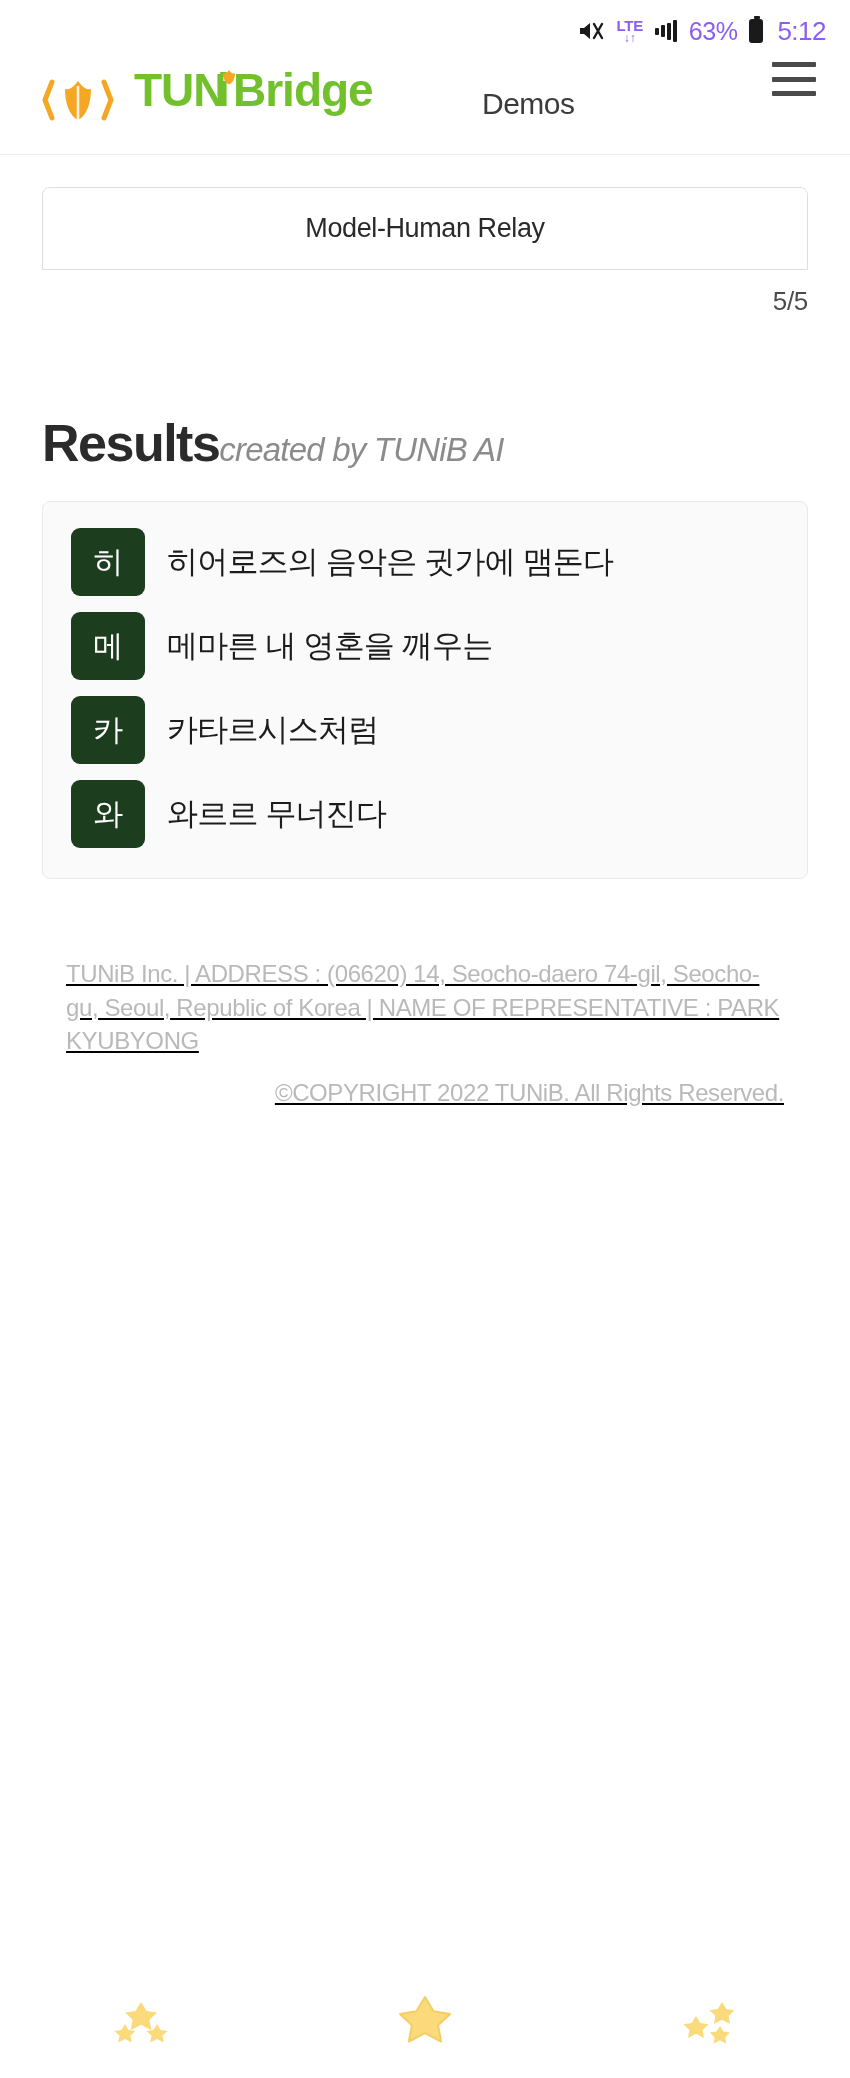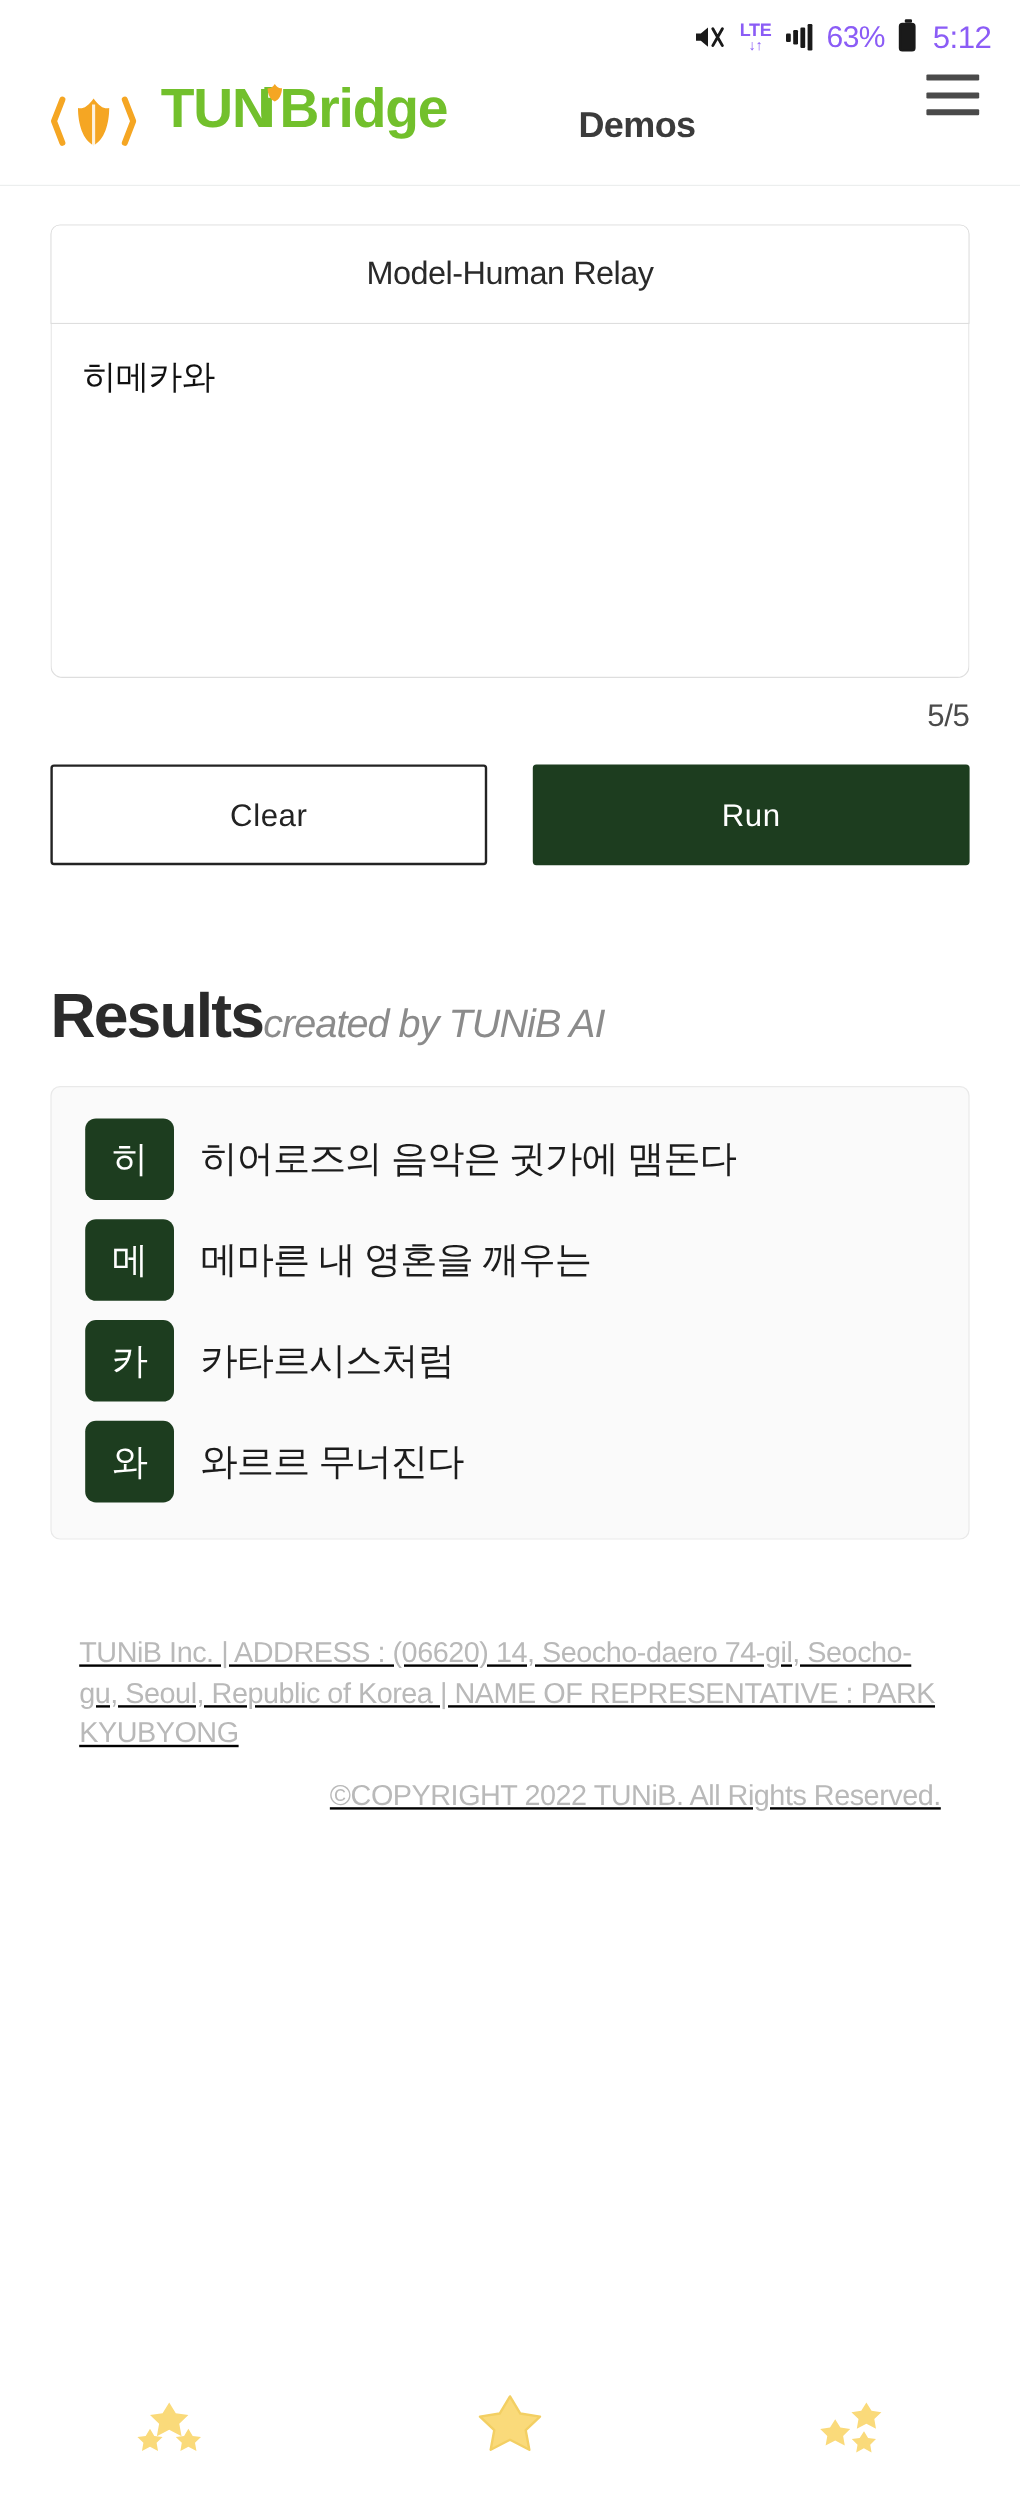--- a/index.html
+++ b/index.html
@@ -61,21 +61,21 @@
     font-size: 49px;
     font-weight: 700;
     color: #72c02c;
     letter-spacing: -1.5px;
     line-height: 1;
     position: relative;
     margin-left: 2px;
   }
   .demos-label {
     font-size: 30px;
-    font-weight: 700;
+    font-weight: 400;
     color: #3b3b3b;
     letter-spacing: -0.5px;
     padding-bottom: 5px;
   }
   .hamburger {
     width: 44px; height: 34px;
     display: flex; flex-direction: column; justify-content: space-between;
     cursor: pointer;
   }
   .hamburger span { display: block; height: 5px; background: #4a4a4a; border-radius: 1px; }
@@ -295,29 +295,22 @@
   </div>
 </div>
 
 <div class="content">
 
 
   <div class="tabs">
     <div class="tab">Model-Human Relay</div>
   </div>
 
-  <div class="textarea-box">
-    <div class="value">히메카와</div>
-  </div>
   <div class="counter">5/5</div>
 
-  <div class="actions">
-    <div class="btn btn-clear">Clear</div>
-    <div class="btn btn-run">Run</div>
-  </div>
 
   <div class="results-head">
     <span class="results-title">Results</span>
     <span class="results-sub">created by TUNiB AI</span>
   </div>
 
   <div class="results-card">
     <div class="result-row">
       <span class="acro-badge">히</span>
       <span class="result-text">히어로즈의 음악은 귓가에 맴돈다</span>

